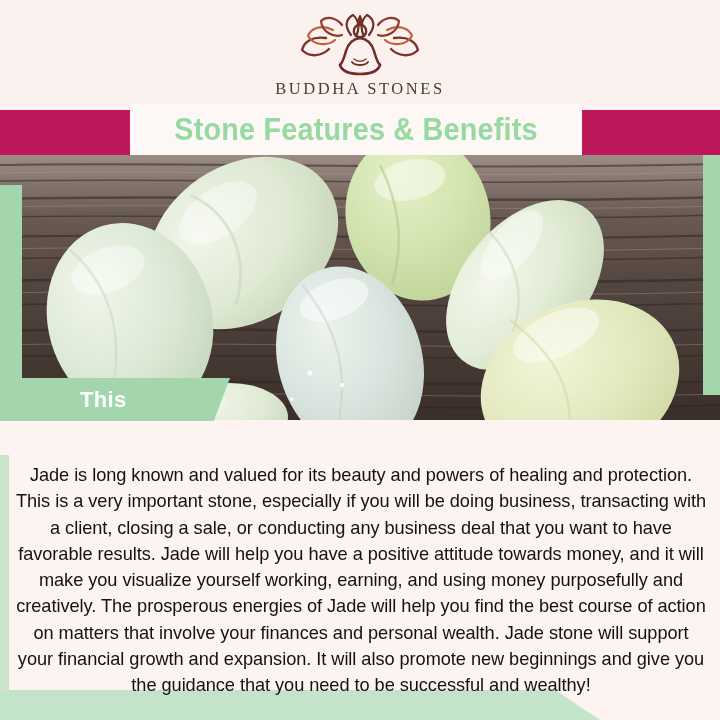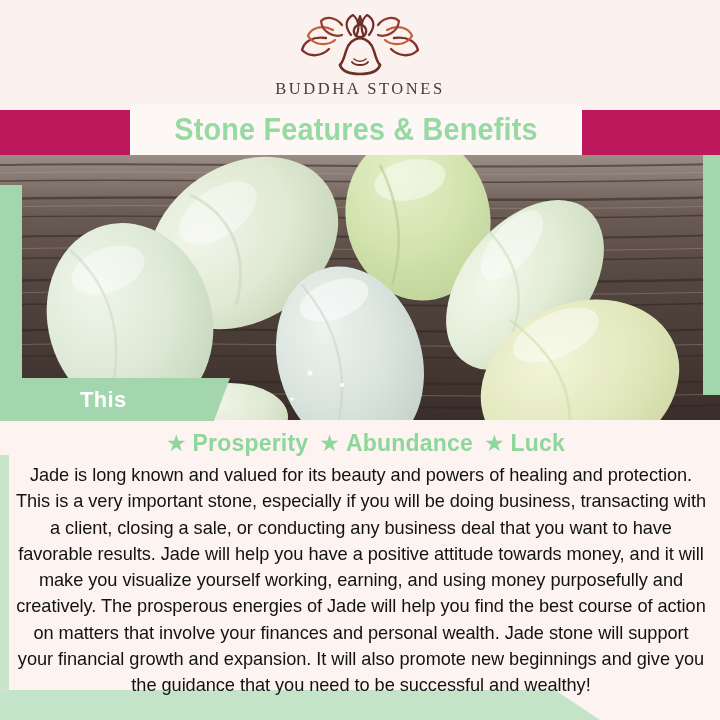--- a/index.html
+++ b/index.html
@@ -348,21 +348,18 @@
   <div class="accent-left-strip"></div>
   <div class="accent-right-strip"></div>
 
   <div class="jade-tag">
     <span class="jade-tag-label">This</span>
   </div>
 
   <div class="body-panel"></div>
   <div class="body-left-strip"></div>
 
-  <div class="keywords">
-    <span class="kw-star">★</span><span class="kw-item">Prosperity</span><span class="kw-star">★</span><span class="kw-item">Abundance</span><span class="kw-star">★</span><span class="kw-item">Luck</span>
-  </div>
 
   <div class="description">Jade is long known and valued for its beauty and powers of healing and protection. This is a very important stone, especially if you will be doing business, transacting with a client, closing a sale, or conducting any business deal that you want to have favorable results. Jade will help you have a positive attitude towards money, and it will make you visualize yourself working, earning, and using money purposefully and creatively. The prosperous energies of Jade will help you find the best course of action on matters that involve your finances and personal wealth. Jade stone will support your financial growth and expansion. It will also promote new beginnings and give you the guidance that you need to be successful and wealthy!</div>
 
   <div class="bottom-band"></div>
 
 </div>
 
 </body></html>

